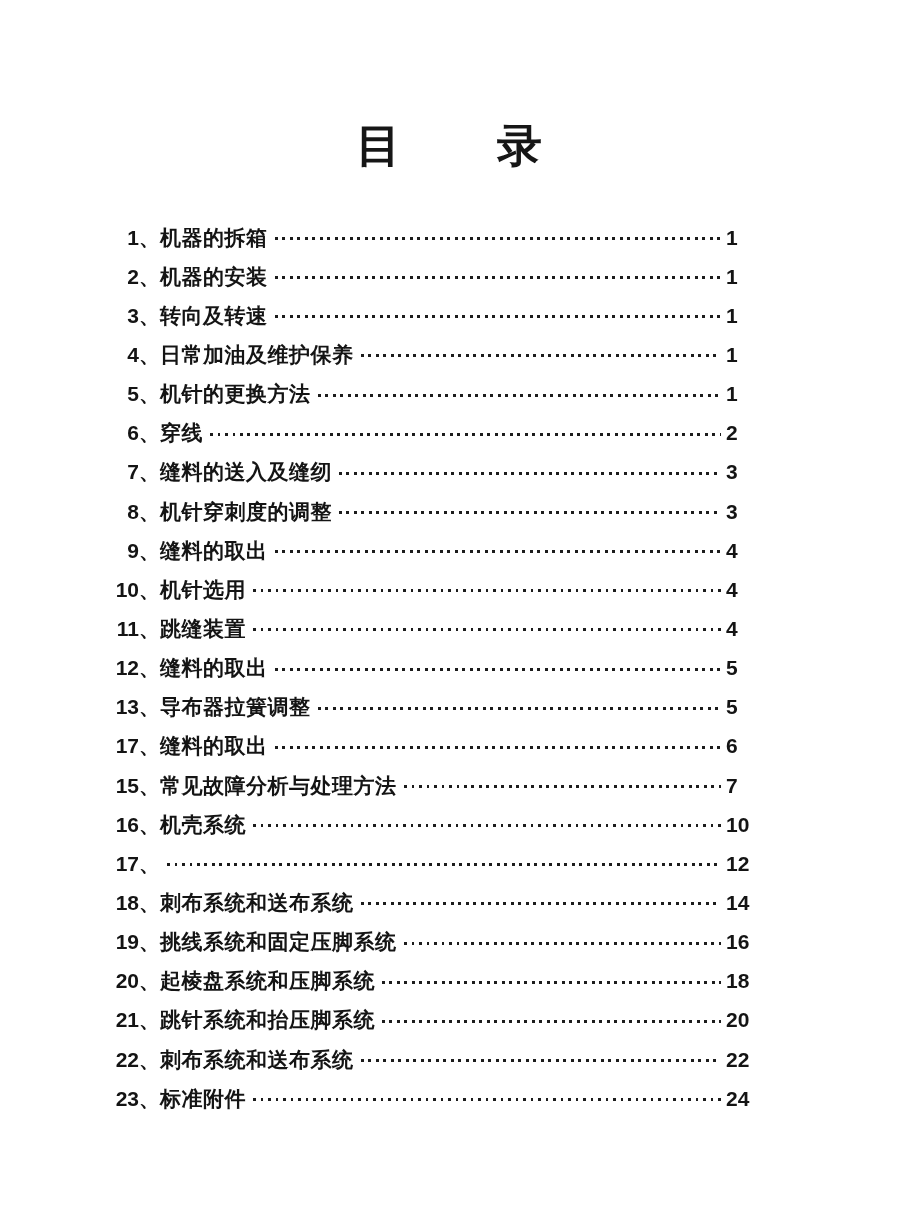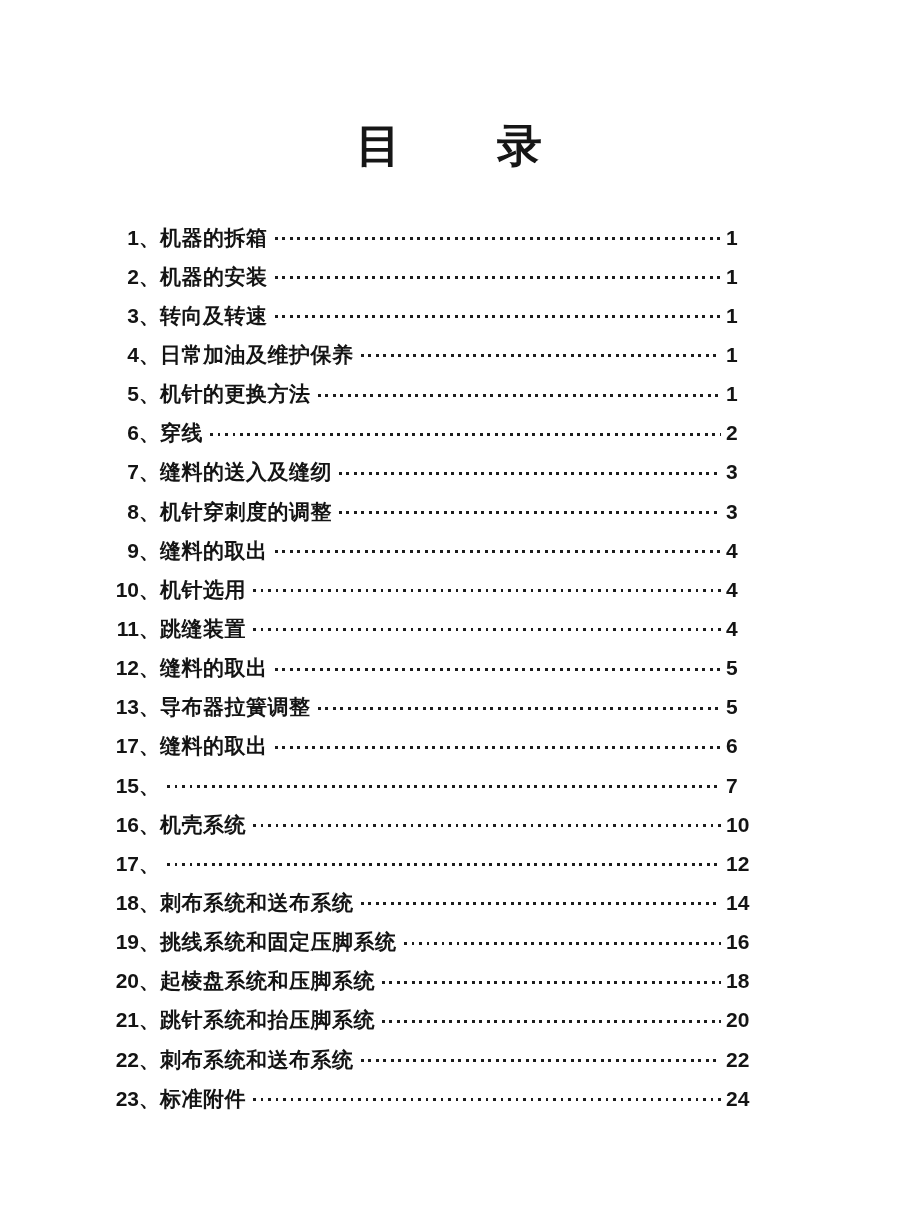--- a/index.html
+++ b/index.html
@@ -169,20 +169,21 @@
 
   <div class="toc-row">
     <span class="toc-num">17、</span>
     <span class="toc-title">缝料的取出</span>
     <span class="toc-leader"></span>
     <span class="toc-page">6</span>
   </div>
 
   <div class="toc-row">
     <span class="toc-num">15、</span>
+    <span class="toc-title">常见故障分析与处理方法</span>
     <span class="toc-leader"></span>
     <span class="toc-page">7</span>
   </div>
 
   <div class="toc-row">
     <span class="toc-num">16、</span>
     <span class="toc-title">机壳系统</span>
     <span class="toc-leader"></span>
     <span class="toc-page">10</span>
   </div>

